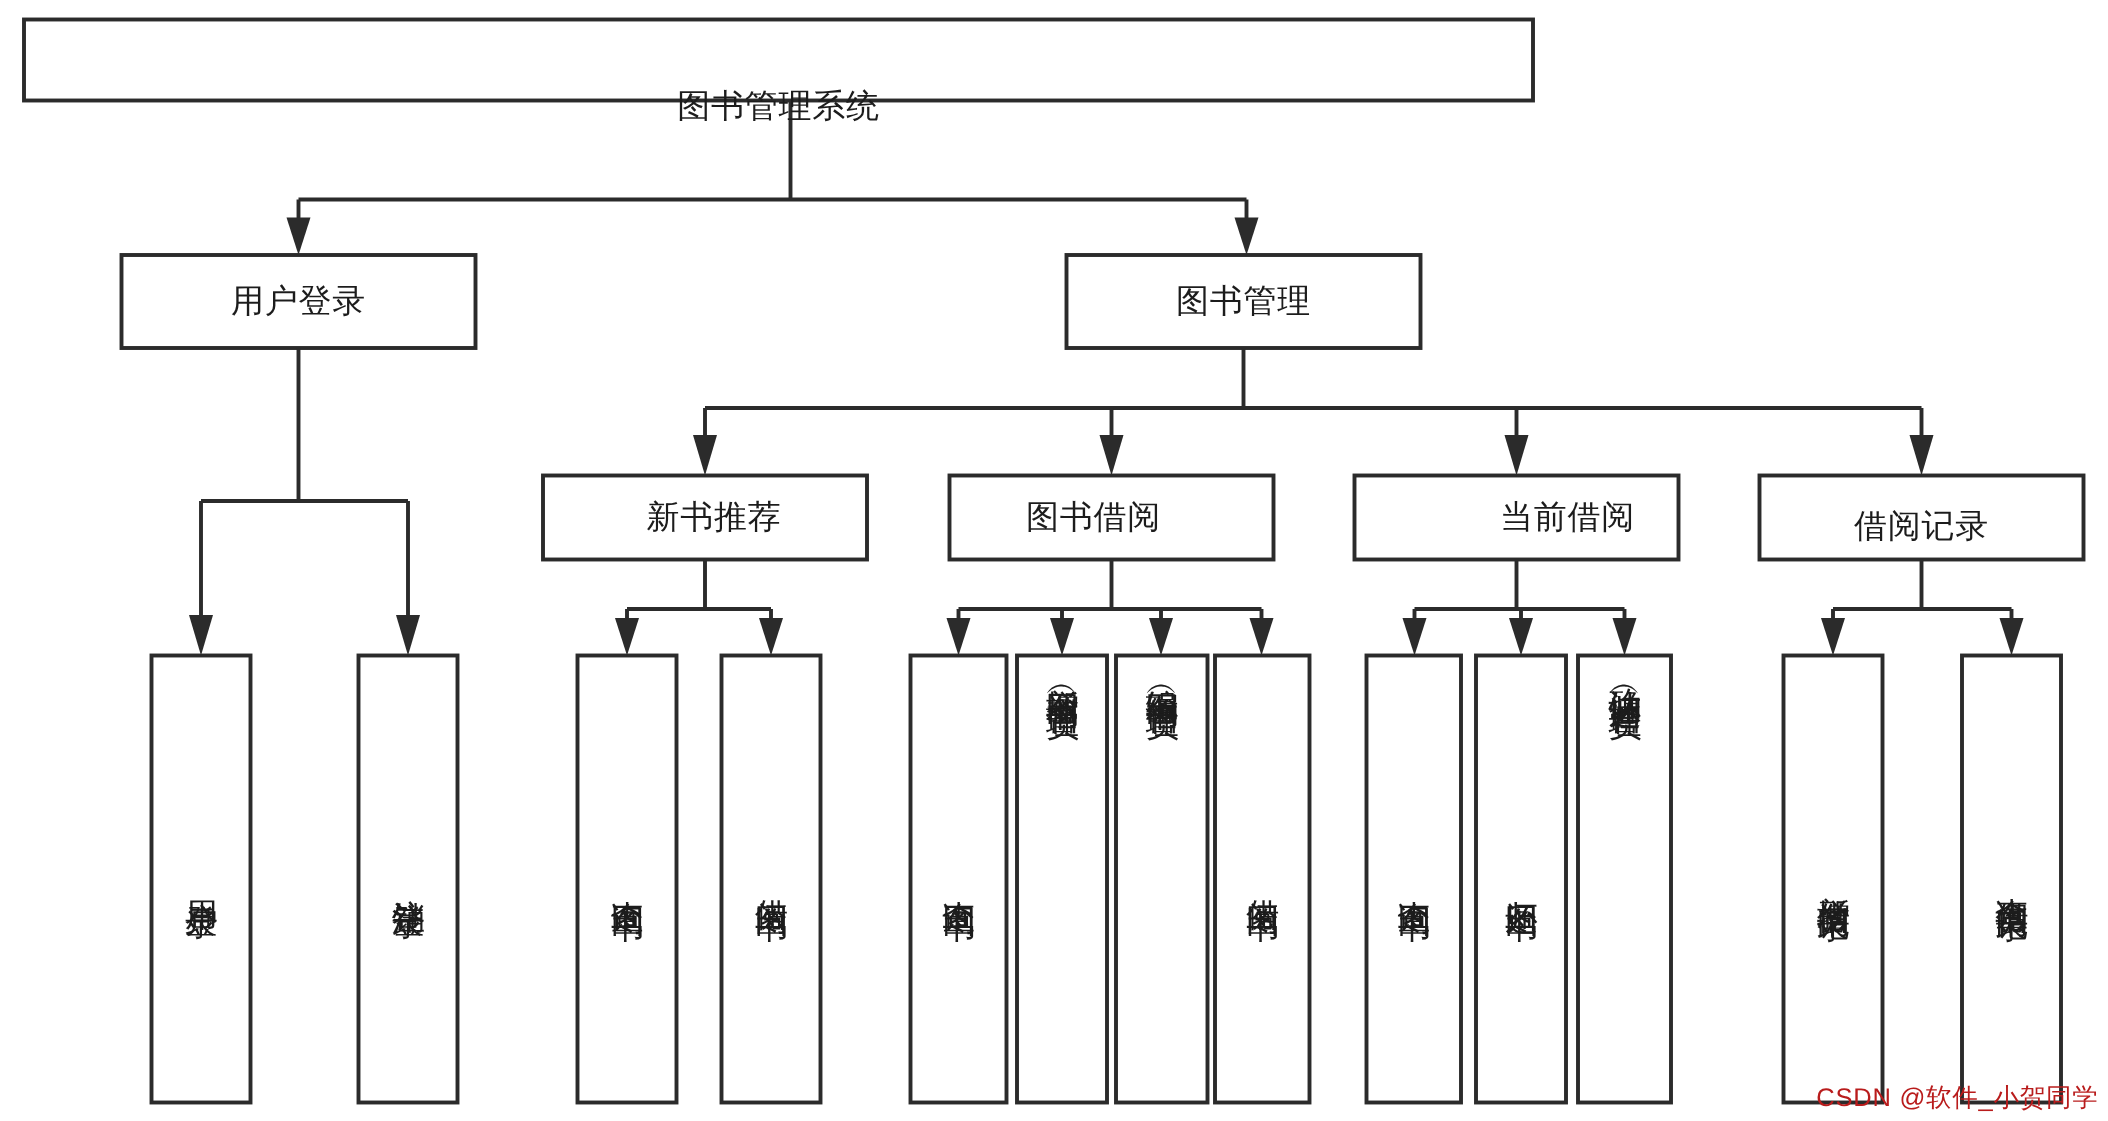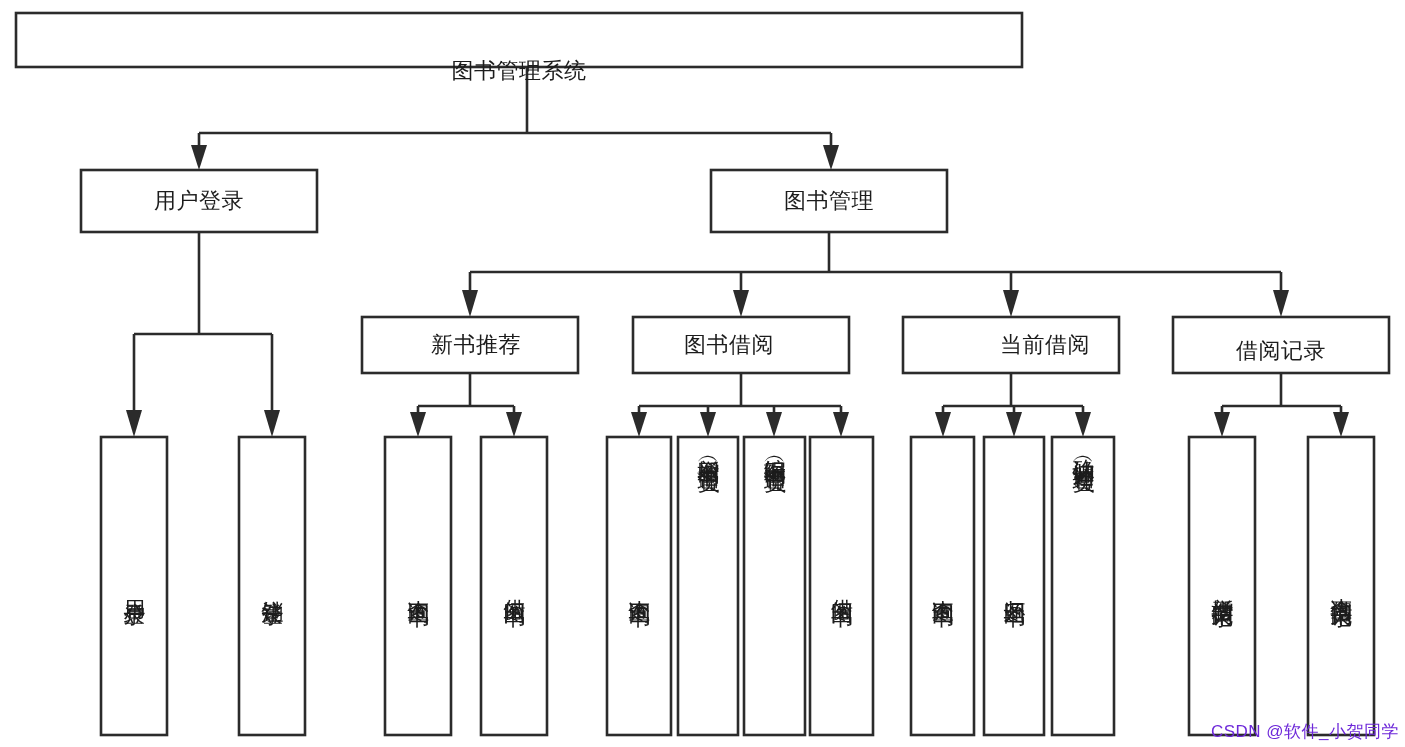--- a/index.html
+++ b/index.html
@@ -72,21 +72,21 @@
   .node-label-v.align-top {
     align-items: flex-start;
     padding-top: 4px;
     box-sizing: border-box;
   }
   #watermark {
     position: absolute;
     right: 6px;
     bottom: 4px;
     font-size: 17px;
-    color: #6d28d9;
+    color: #b91c1c;
     white-space: nowrap;
     letter-spacing: 0.5px;
   }
 </style>
 </head>
 <body>
 
 <div id="diagram-root">
 
   <svg id="diagram-svg" viewBox="0 0 1405 747">

